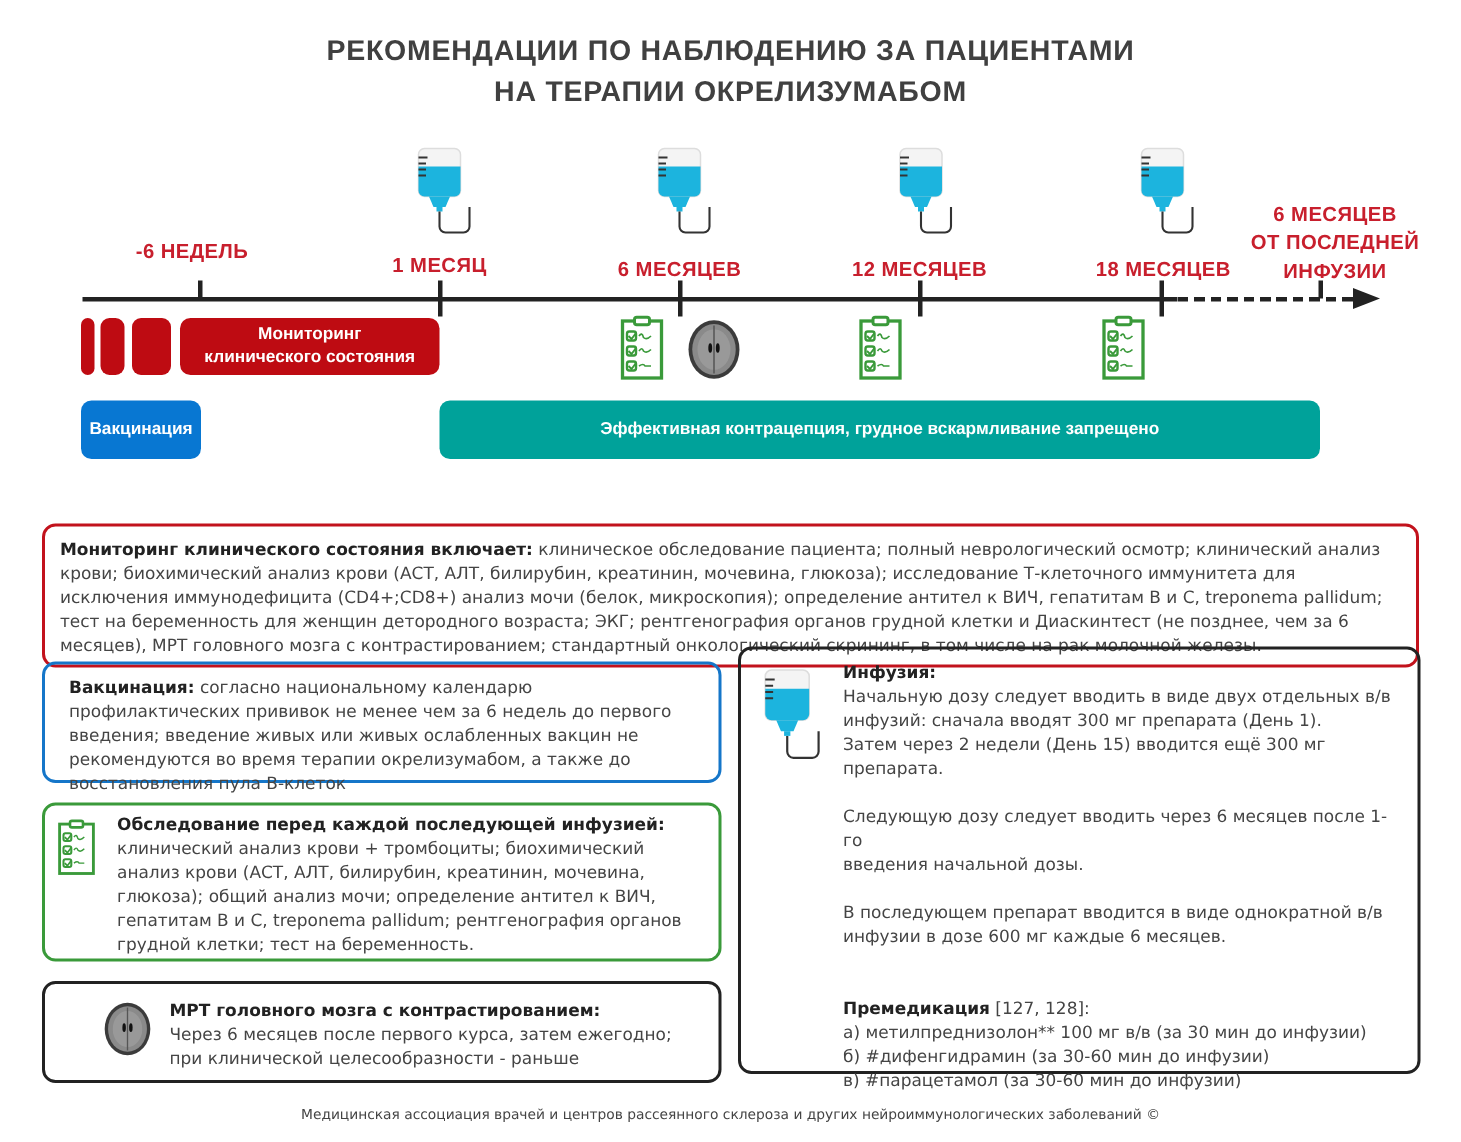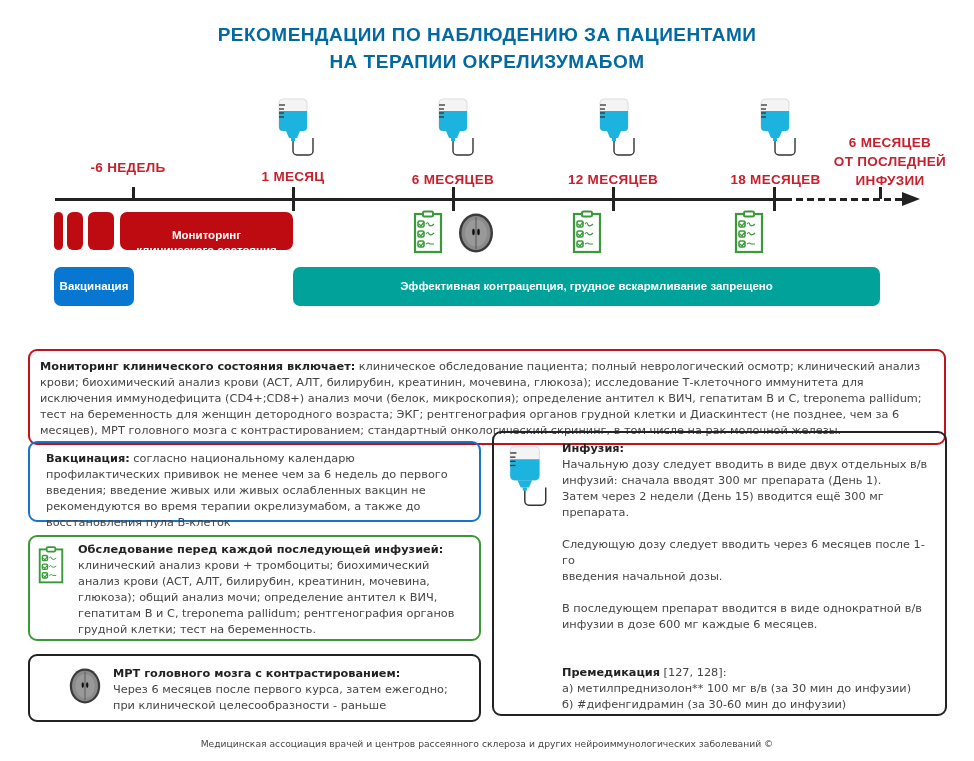--- a/index.html
+++ b/index.html
@@ -1,36 +1,36 @@
 <!DOCTYPE html>
 <html><head>
 <meta charset="utf-8">
 <style>
   * { box-sizing: border-box; margin: 0; padding: 0; }
   html, body { width: 974px; height: 761px; background: #ffffff; overflow: hidden; }
   body { position: relative; font-family: "DejaVu Sans", sans-serif; color: #3a3a3a; }
 
-  .title { position: absolute; left: 0; width: 974px; text-align: center; font-family: "Liberation Sans", sans-serif; font-weight: bold; font-size: 19px; letter-spacing: 0.5px; color: #0369a1; }
+  .title { position: absolute; left: 0; width: 974px; text-align: center; font-family: "Liberation Sans", sans-serif; font-weight: bold; font-size: 19px; letter-spacing: 0.5px; color: #404040; }
   .title.l1 { top: 24px; }
   .title.l2 { top: 51px; }
 
   .axis { position: absolute; left: 55px; top: 198px; width: 730px; height: 3px; background: #222; }
   .axis-dash { position: absolute; left: 785px; top: 198px; width: 120px; height: 3px;
     background: repeating-linear-gradient(90deg, #222 0 7px, transparent 7px 11px); }
   .arrow { position: absolute; left: 902px; top: 192px; width: 0; height: 0;
     border-top: 7.5px solid transparent; border-bottom: 7.5px solid transparent; border-left: 18px solid #222; }
   .tick { position: absolute; width: 3px; background: #222; }
 
   .tl-label { position: absolute; font-family: "Liberation Sans", sans-serif; font-weight: bold; font-size: 13.5px; color: #c81f2d; letter-spacing: 0.3px; white-space: nowrap; text-align: center; }
   .tl-last { position: absolute; left: 815px; top: 133px; width: 150px; text-align: center; font-family: "Liberation Sans", sans-serif; font-weight: bold; font-size: 13.5px; line-height: 19px; color: #c81f2d; letter-spacing: 0.3px; }
 
   .iv { position: absolute; width: 44px; height: 60px; }
 
   .pill { position: absolute; background: #be0b12; border-radius: 6px; }
-  .mon-bar { position: absolute; left: 120px; top: 212px; width: 173px; height: 38px; background: #be0b12; border-radius: 7px; color: #fff; font-family: "Liberation Sans", sans-serif; font-weight: bold; font-size: 11.5px; text-align: center; line-height: 15px; padding-top: 16px; }
+  .mon-bar { position: absolute; left: 120px; top: 212px; width: 173px; height: 38px; background: #be0b12; border-radius: 7px; color: #fff; font-family: "Liberation Sans", sans-serif; font-weight: bold; font-size: 11.5px; text-align: center; line-height: 15px; padding-top: 4px; }
   .vac-bar { position: absolute; left: 54px; top: 267px; width: 80px; height: 39px; background: #0877d2; border-radius: 7px; color: #fff; font-family: "Liberation Sans", sans-serif; font-weight: bold; font-size: 11.5px; text-align: center; line-height: 39px; }
   .contra-bar { position: absolute; left: 293px; top: 267px; width: 587px; height: 39px; background: #00a29a; border-radius: 7px; color: #fff; font-family: "Liberation Sans", sans-serif; font-weight: bold; font-size: 11.5px; text-align: center; line-height: 39px; }
 
   .clip { position: absolute; width: 30px; height: 44px; }
   .brain { position: absolute; width: 38px; height: 42px; }
 
   .box { position: absolute; border-radius: 9px; border: 2.5px solid; font-size: 11.3px; line-height: 16px; color: #444; }
   .box b { color: #222; }
   .box-mon { left: 28px; top: 333px; width: 918px; height: 96px; border-color: #c2121c; padding: 8px 10px; margin-top: 16px; }
   .box-vac { left: 28px; top: 441px; width: 453px; height: 81px; border-color: #1576c9; padding: 8px 12px 6px 16px; }
@@ -180,15 +180,16 @@
   <p>Следующую дозу следует вводить через 6 месяцев после 1-го</p>
   <p>введения начальной дозы.</p>
   <div class="gap"></div>
   <p>В последующем препарат вводится в виде однократной в/в</p>
   <p>инфузии в дозе 600 мг каждые 6 месяцев.</p>
   <div class="gap"></div>
   <div class="gap"></div>
   <p><b>Премедикация</b><span> [127, 128]:</span></p>
   <p>а) метилпреднизолон** 100 мг в/в (за 30 мин до инфузии)</p>
   <p>б) #дифенгидрамин (за 30-60 мин до инфузии)</p>
+  <p>в) #парацетамол (за 30-60 мин до инфузии)</p>
 </div>
 
 <div class="footer">Медицинская ассоциация врачей и центров рассеянного склероза и других нейроиммунологических заболеваний ©</div>
 
 </body></html>

